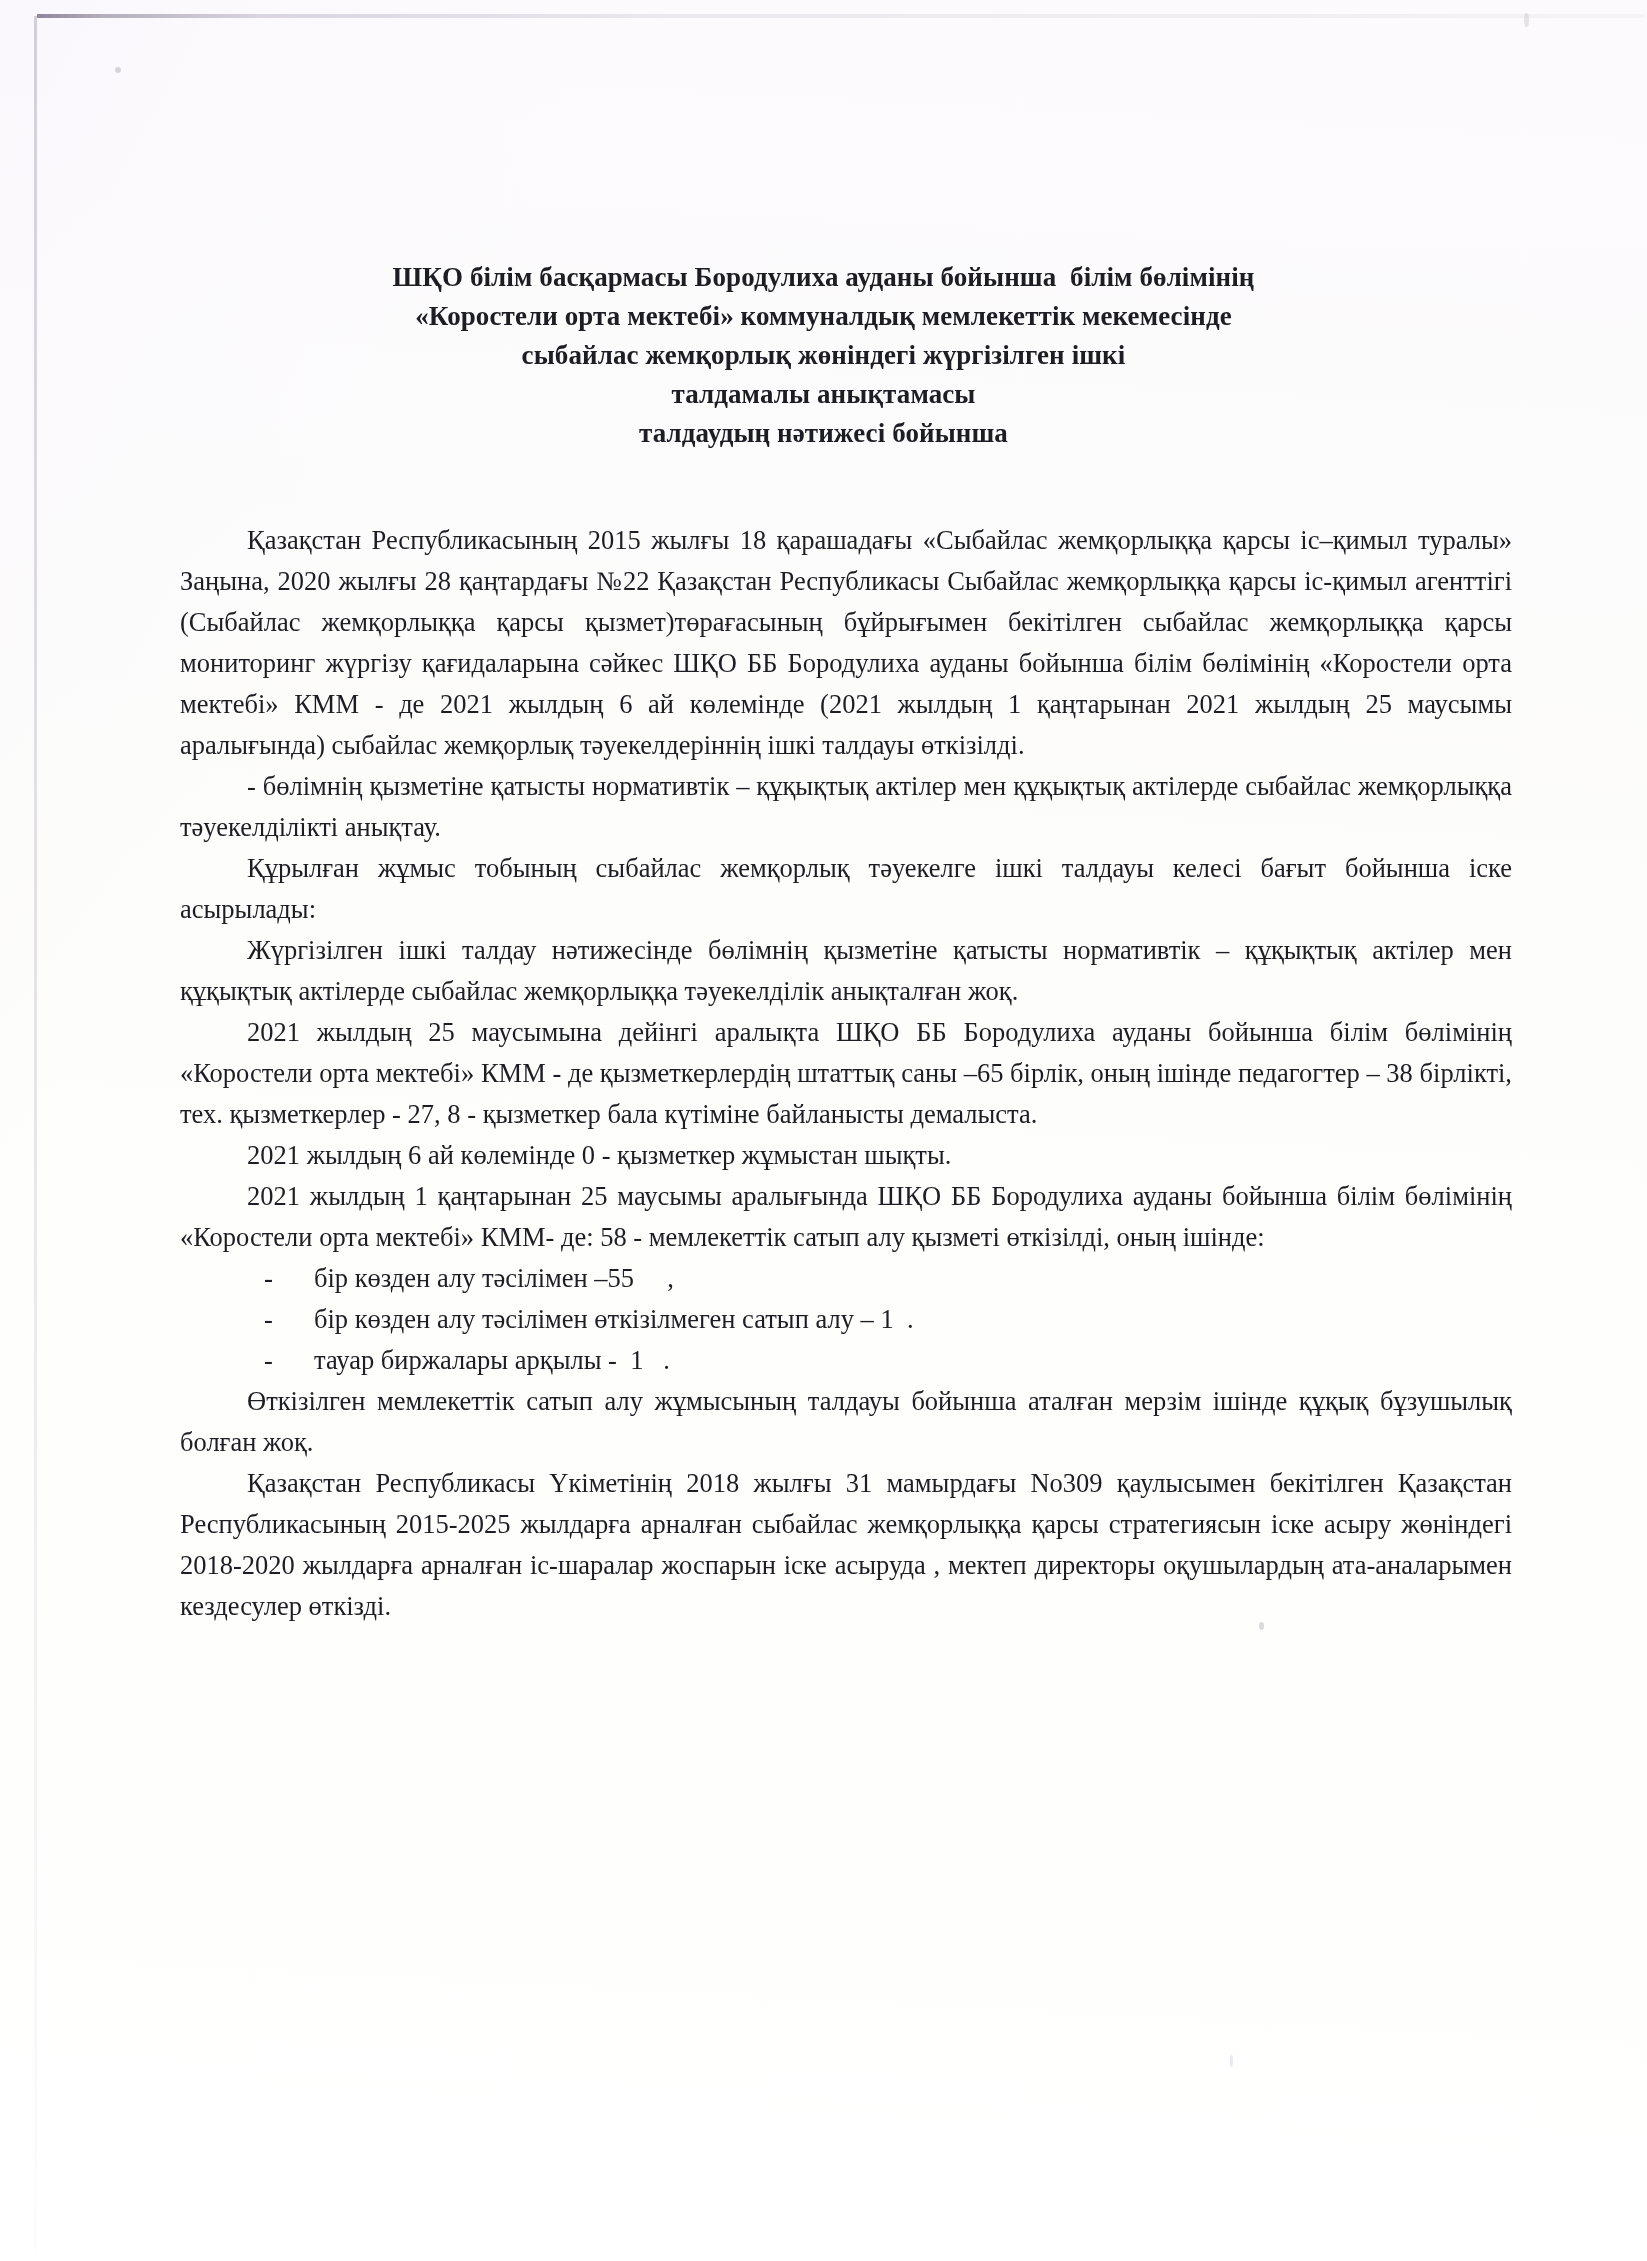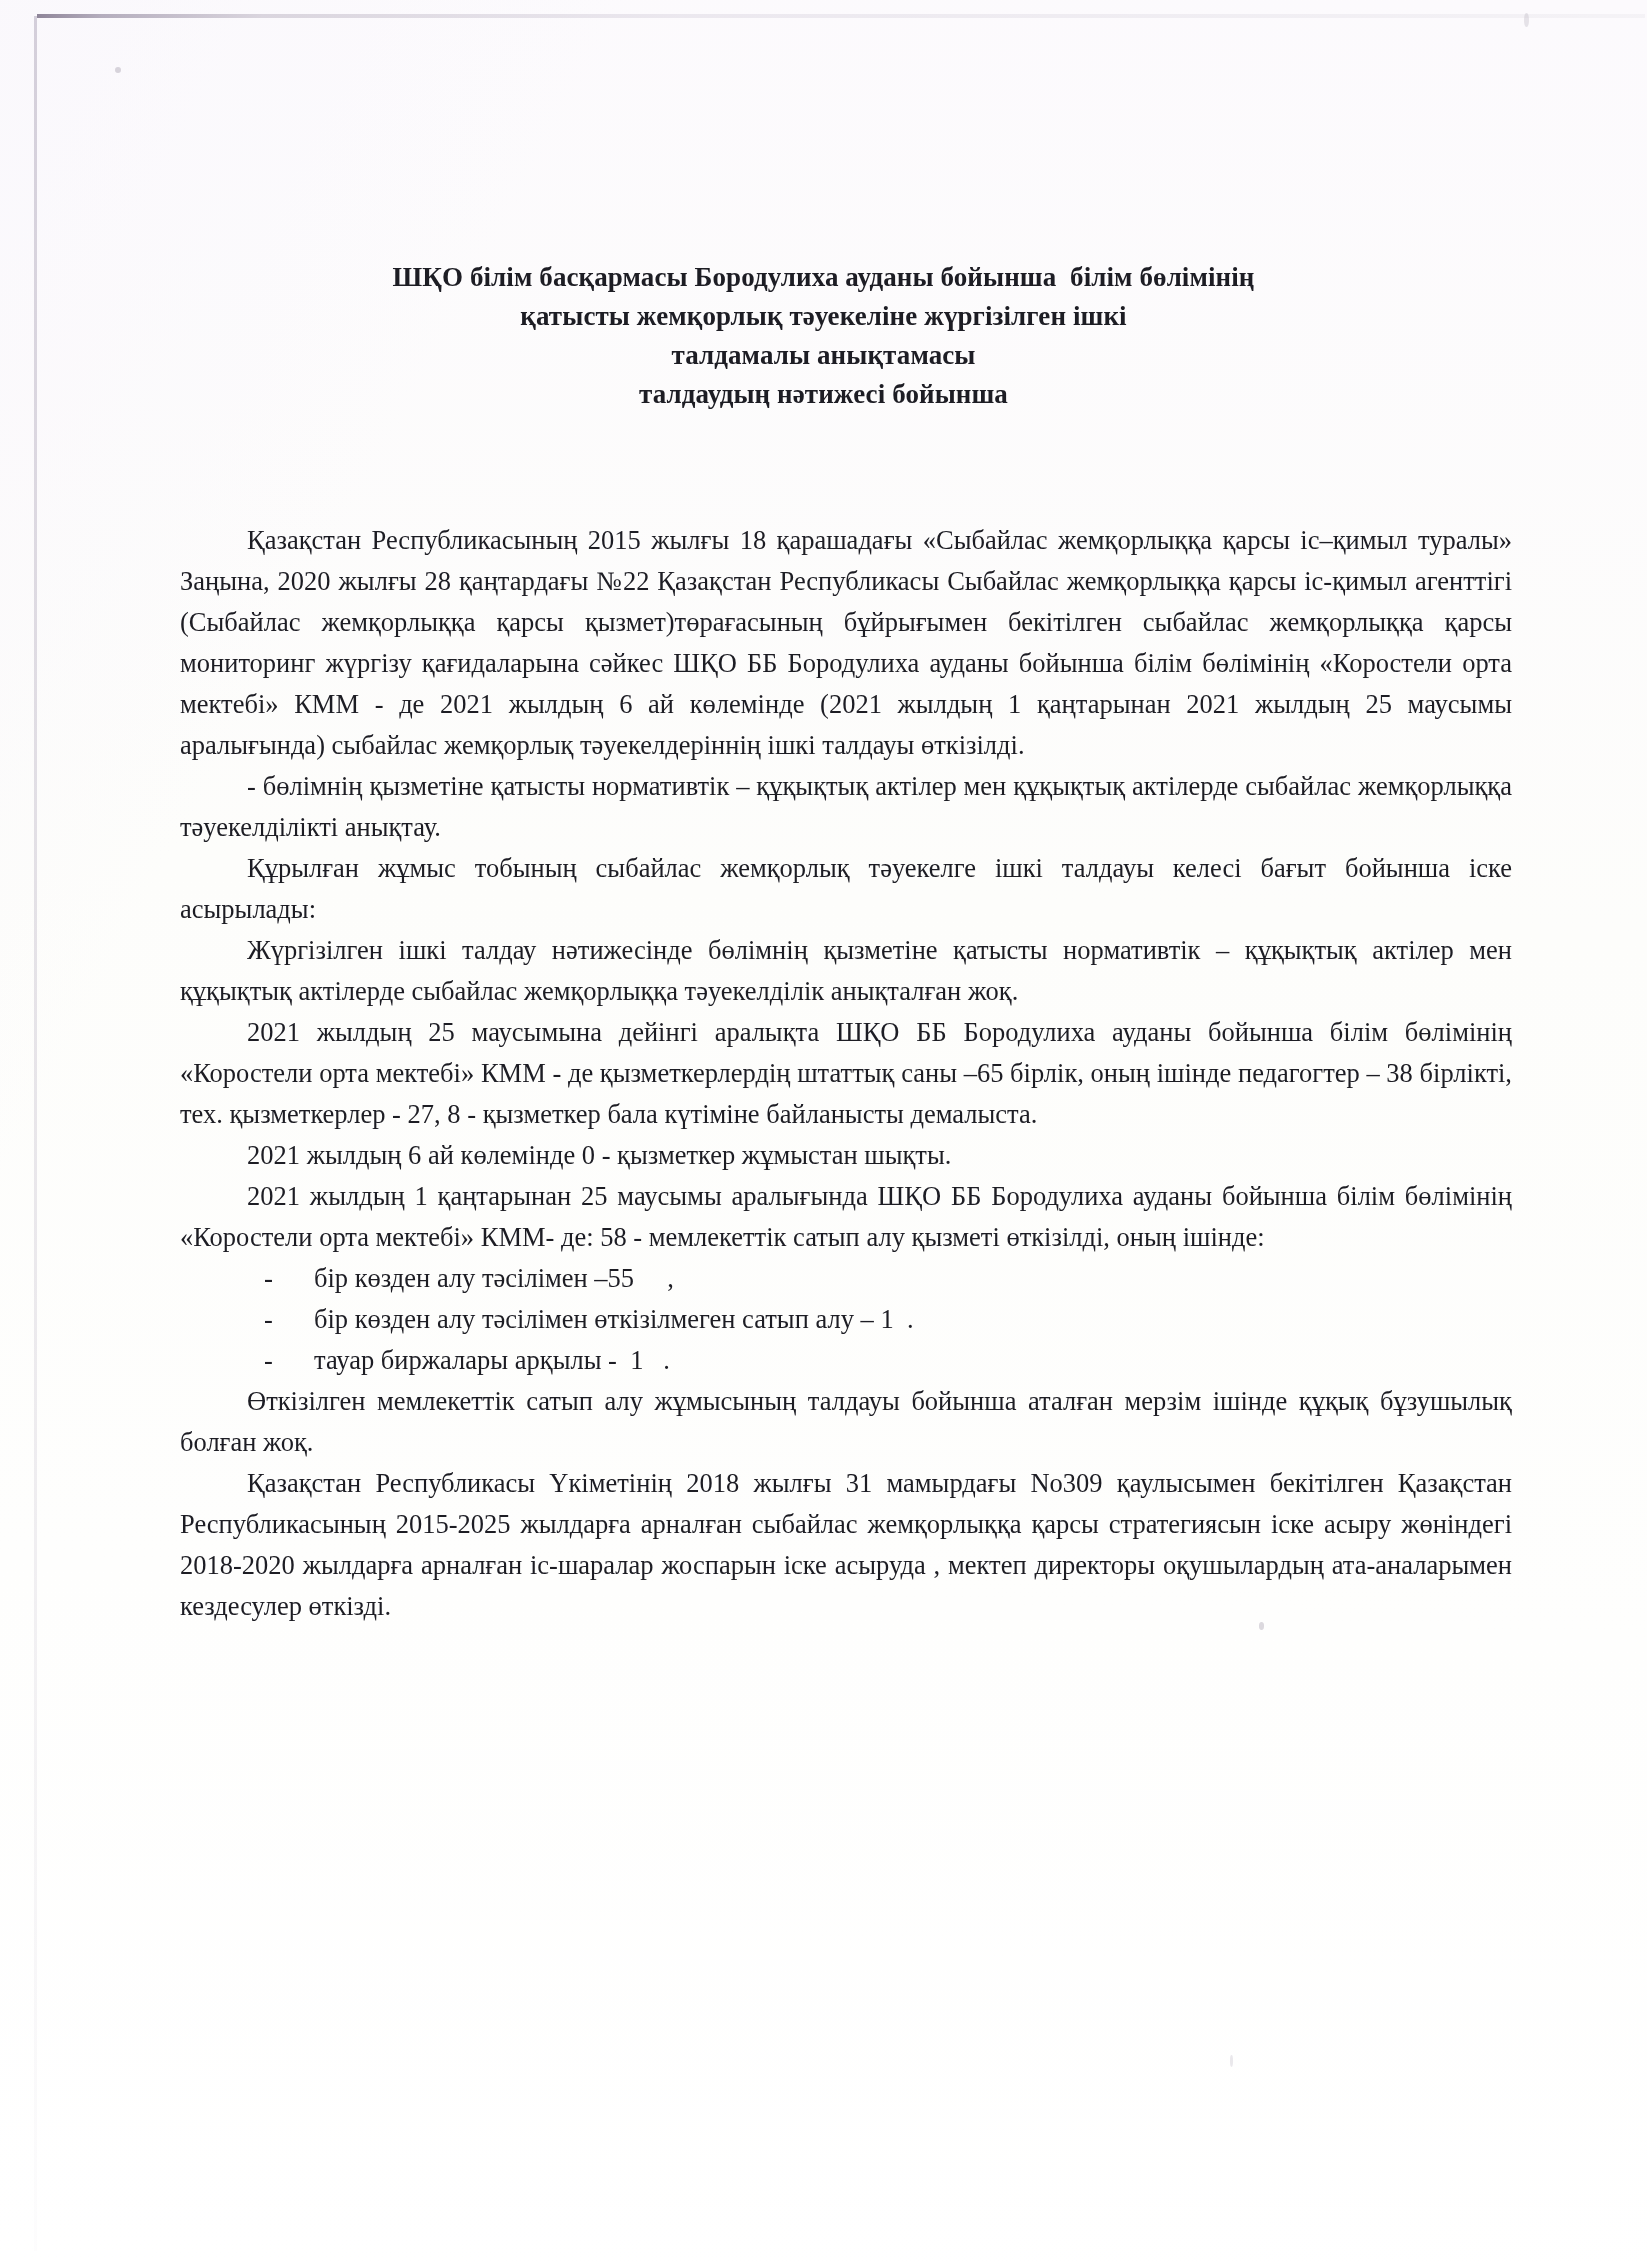--- a/index.html
+++ b/index.html
@@ -118,21 +118,22 @@
 
   <div class="speck" style="left:115px;top:67px;width:5.8px;height:5.8px;"></div>
   <div class="speck" style="left:1524px;top:13px;width:4.5px;height:14px;opacity:.35;"></div>
   <div class="speck" style="left:1259px;top:1622px;width:5.2px;height:7.8px;opacity:.5;"></div>
   <div class="speck" style="left:1230px;top:2055px;width:3.2px;height:11.6px;opacity:.3;"></div>
 
   <div class="content">
 
     <div class="doc-title">
       <span class="tl">ШҚО білім басқармасы Бородулиха ауданы бойынша  білім бөлімінің</span>
-      <span class="tl">қатысты жемқорлық тәуекеліне жүргізілген ішкі</span>
+      <span class="tl">«Коростели орта мектебі» коммуналдық мемлекеттік мекемесінде</span>
+      <span class="tl">сыбайлас жемқорлық жөніндегі жүргізілген ішкі</span>
       <span class="tl">талдамалы анықтамасы</span>
       <span class="tl">талдаудың нәтижесі бойынша</span>
     </div>
 
     <div class="body-block">
 
       <p class="para">Қазақстан Республикасының 2015 жылғы 18 қарашадағы «Сыбайлас жемқорлыққа қарсы іс–қимыл туралы» Заңына, 2020 жылғы 28 қаңтардағы №22 Қазақстан Республикасы Сыбайлас жемқорлыққа қарсы іс-қимыл агенттігі (Сыбайлас жемқорлыққа қарсы қызмет)төрағасының бұйрығымен бекітілген сыбайлас жемқорлыққа қарсы мониторинг жүргізу қағидаларына сәйкес ШҚО ББ Бородулиха ауданы бойынша білім бөлімінің «Коростели орта мектебі» КММ - де 2021 жылдың 6 ай көлемінде (2021 жылдың 1 қаңтарынан 2021 жылдың 25 маусымы аралығында) сыбайлас жемқорлық тәуекелдерiннің ішкі талдауы өткізілді.</p>
 
       <p class="para">- бөлімнің қызметіне қатысты нормативтік – құқықтық актілер мен құқықтық актілерде сыбайлас жемқорлыққа тәуекелділікті анықтау.</p>
 

